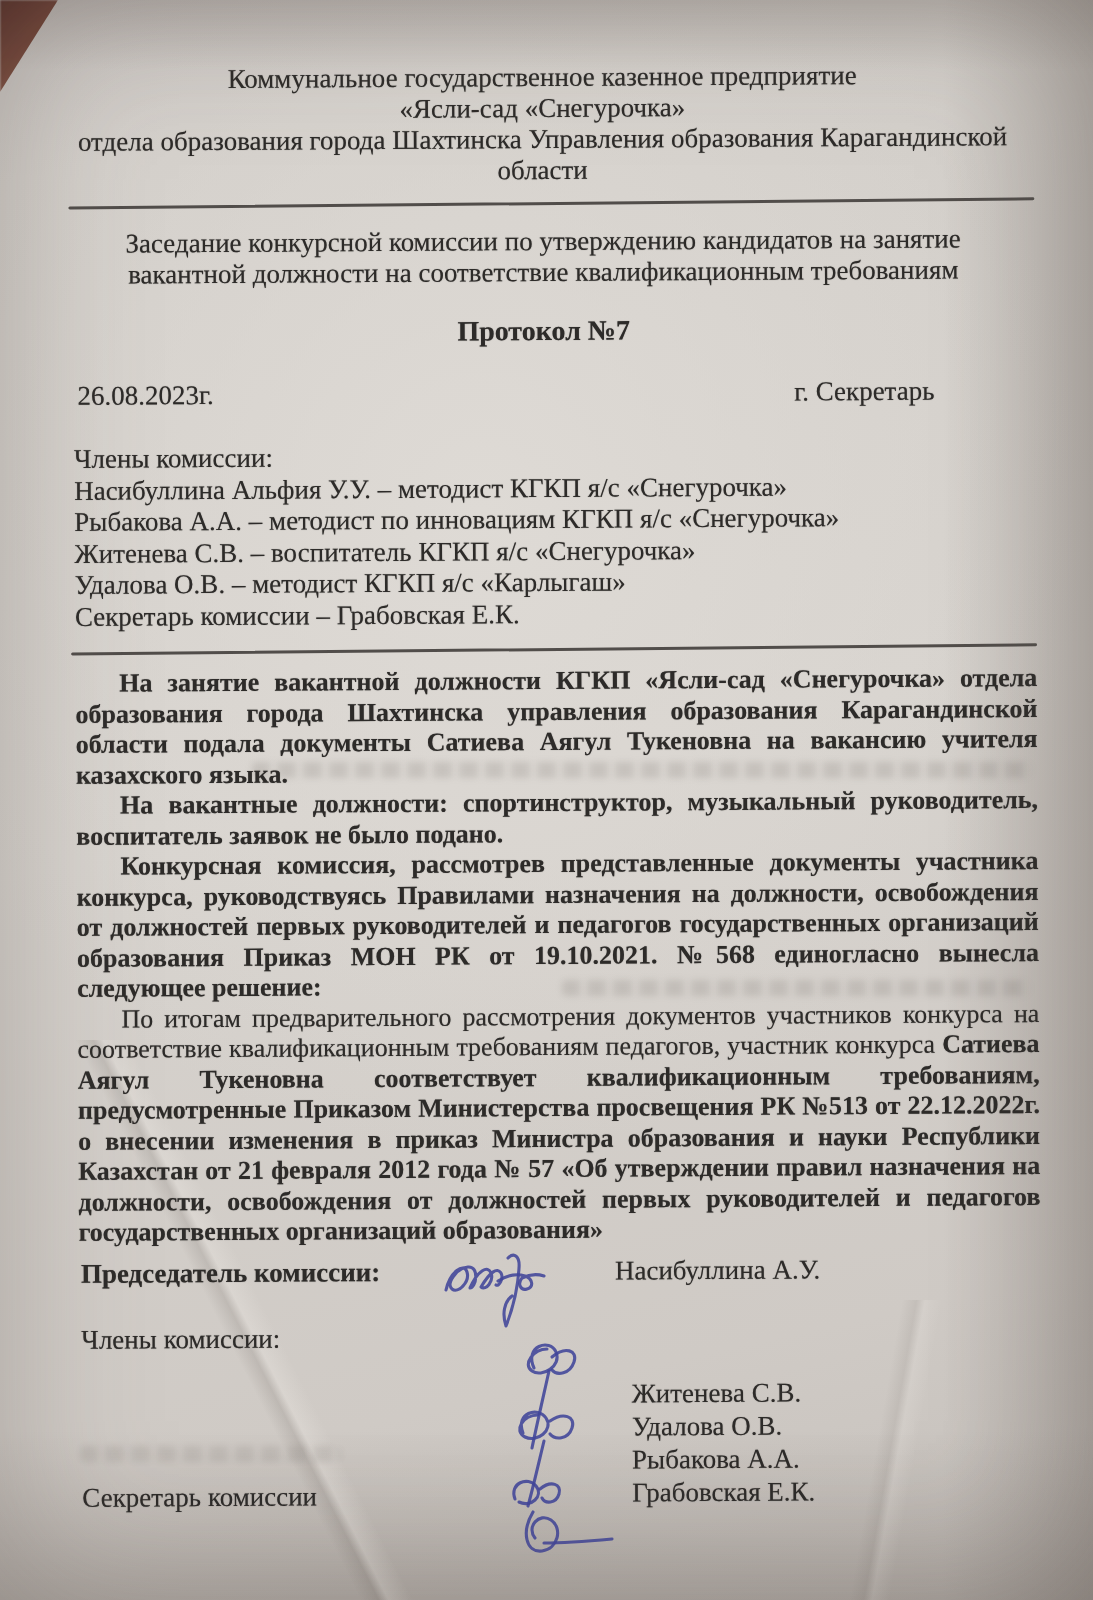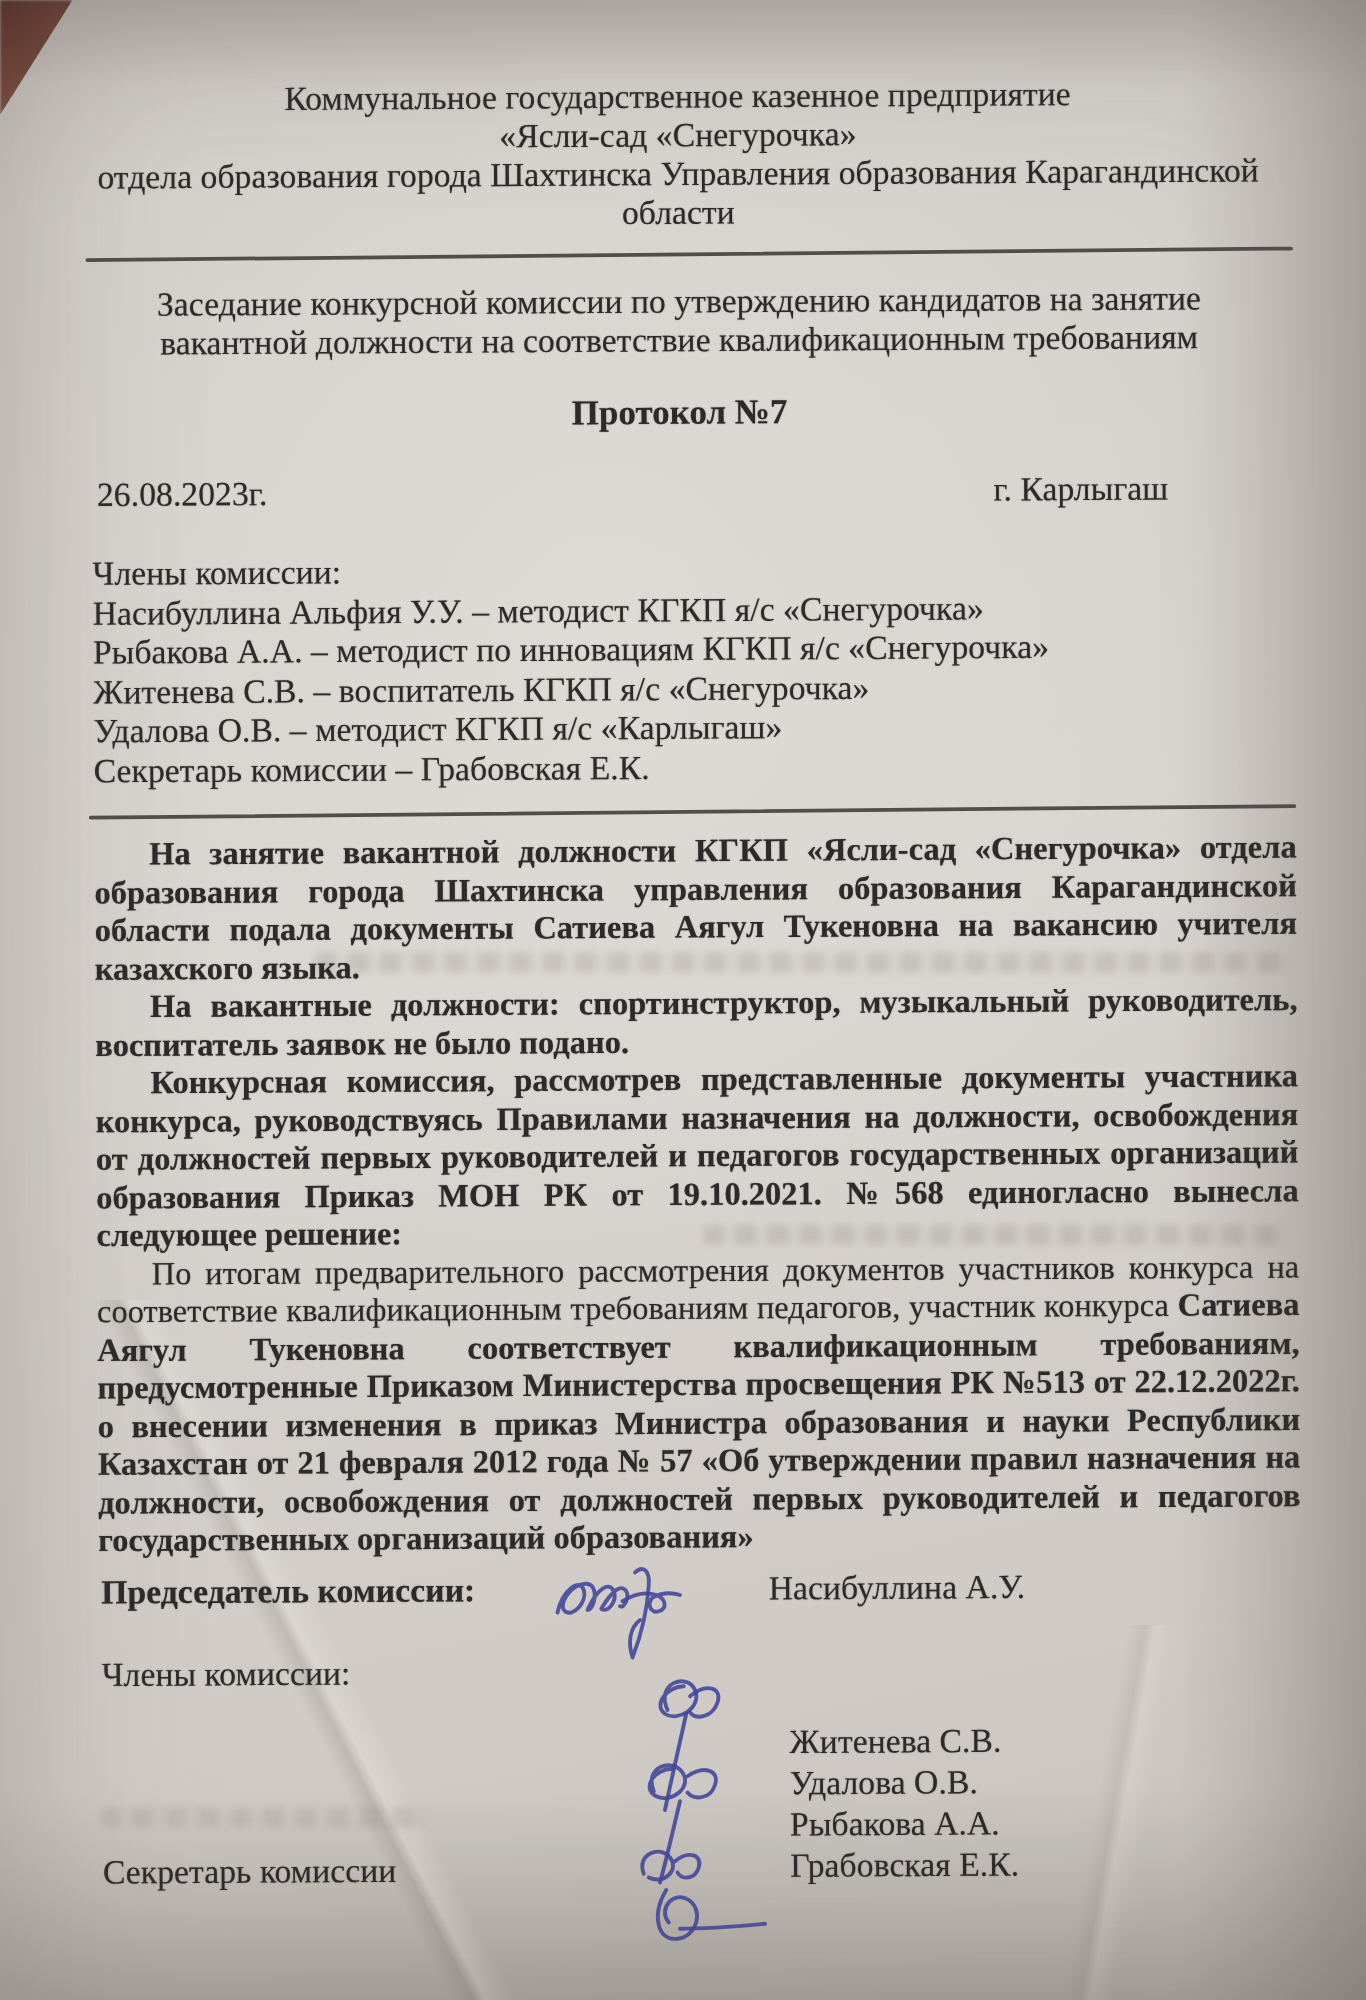--- a/index.html
+++ b/index.html
@@ -83,21 +83,21 @@
 
     <div class="meeting">
       <div>Заседание конкурсной комиссии по утверждению кандидатов на занятие</div>
       <div>вакантной должности на соответствие квалификационным требованиям</div>
     </div>
 
     <div class="protocol">Протокол №7</div>
 
     <div class="dateline">
       <span>26.08.2023г.</span>
-      <span>г. Карлыгаш</span>
+      <span>г. Секретарь</span>
     </div>
 
     <div class="members">
       <div>Члены комиссии:</div>
       <div>Насибуллина Альфия У.У. – методист КГКП я/с «Снегурочка»</div>
       <div>Рыбакова А.А. – методист по инновациям КГКП я/с «Снегурочка»</div>
       <div>Житенева С.В. – воспитатель КГКП я/с «Снегурочка»</div>
       <div>Удалова О.В. – методист КГКП я/с «Карлыгаш»</div>
       <div>Секретарь комиссии – Грабовская Е.К.</div>
     </div>

